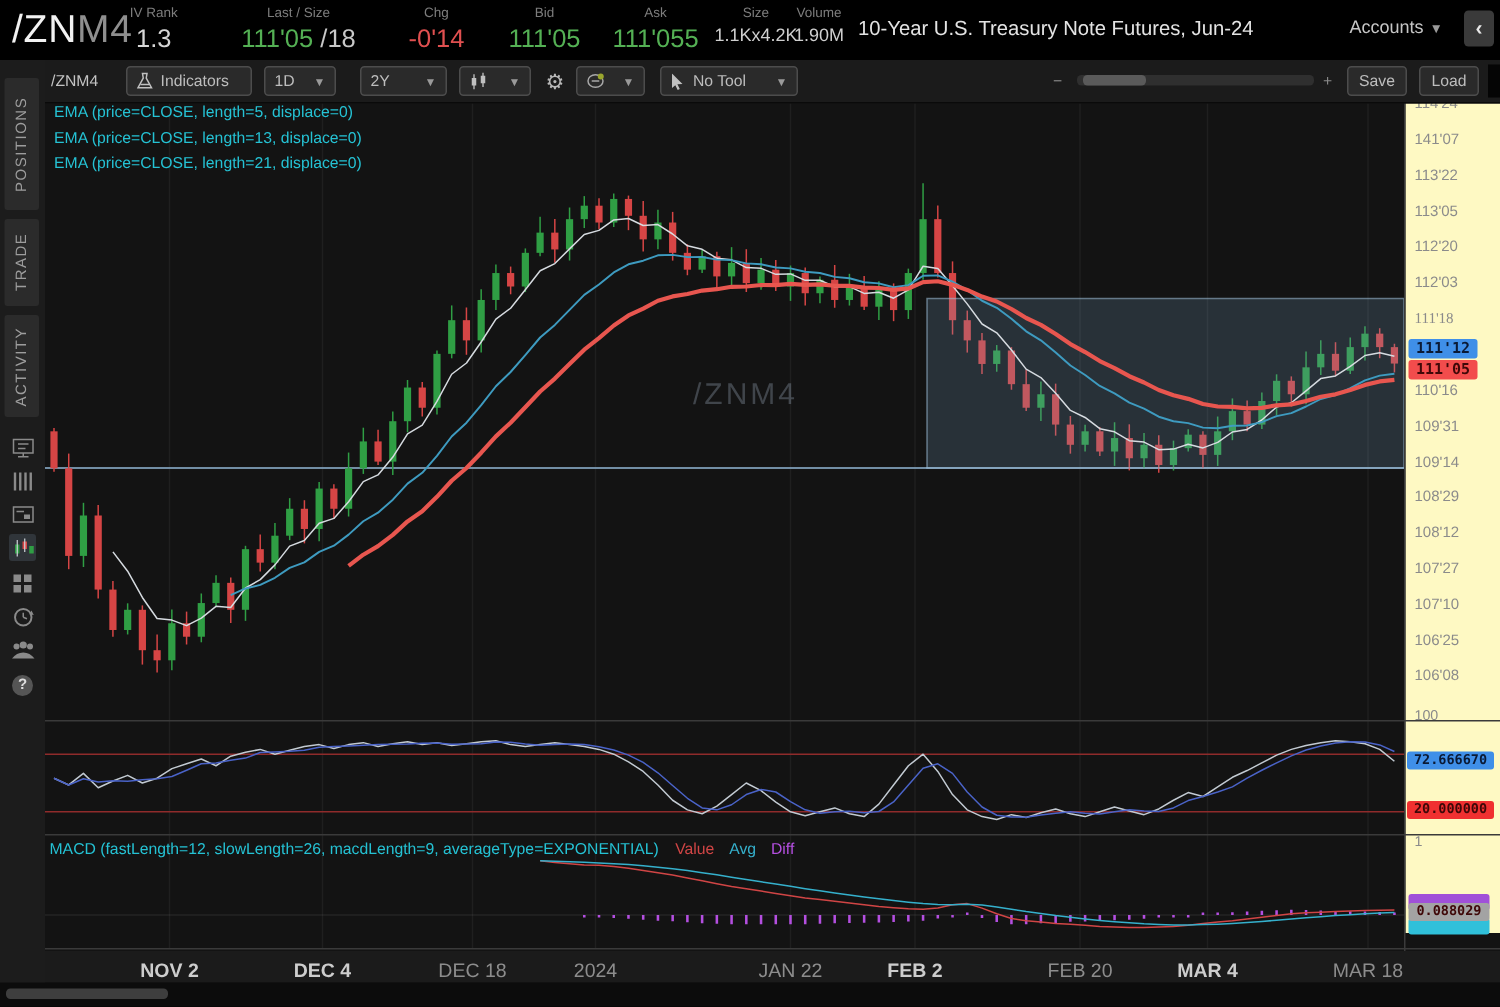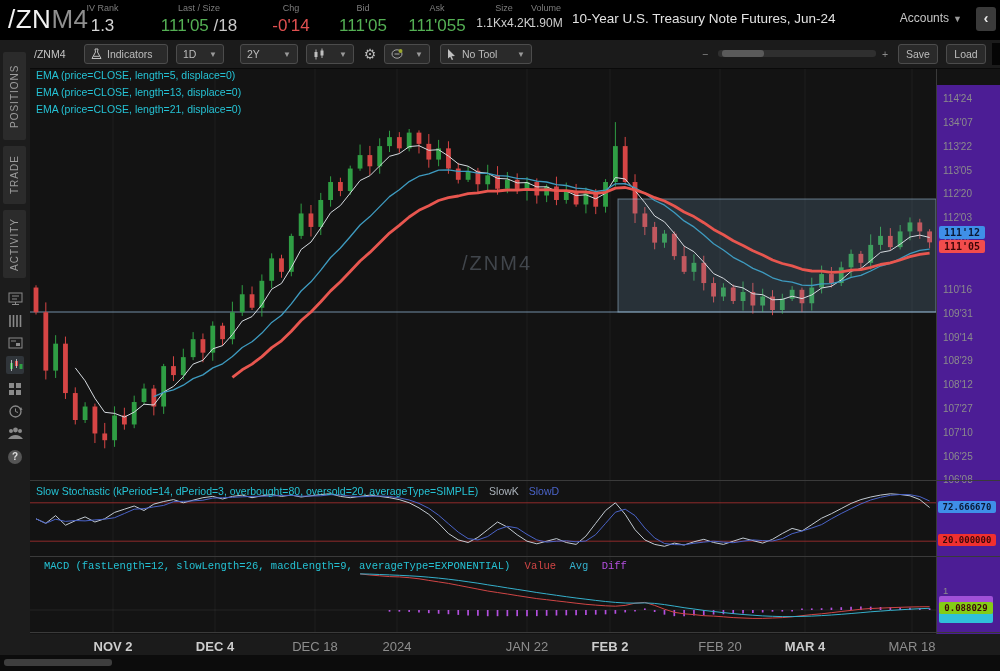--- a/index.html
+++ b/index.html
@@ -27,21 +27,21 @@
   .side-icon.active{background:#30353a;border-radius:2px;}
   
   #toolbar{position:absolute;top:40px;left:30px;width:970px;height:28px;background:#1b1b1b;z-index:5;
     border-bottom:1px solid #0a0a0a;}
   .tb{position:absolute;top:4px;height:20px;box-sizing:border-box;display:flex;align-items:center;
       font-size:10.5px;color:#bdbdbd;}
   .tb.btn{background:#2a2a2a;border:1px solid #4c4c4c;border-radius:3px;padding:0 6px;}
   .tb .caret{font-size:8px;color:#9a9a9a;margin-left:auto;padding-left:6px;}
   #symbol-input{left:4px;width:46px;color:#c4c4c4;}
   
-  #gutter{position:absolute;left:937px;top:85px;width:63px;height:566px;background:#4c1d95;z-index:2;}
+  #gutter{position:absolute;left:937px;top:56px;width:63px;height:566px;background:#fef9c3;z-index:2;}
   .vsep{position:absolute;left:936px;top:68px;width:1px;height:566px;background:#3a3a3a;z-index:3;}
   .hsep{position:absolute;left:30px;width:970px;height:1px;background:#3a3a3a;z-index:3;}
   .axis-lbl{position:absolute;left:6px;font-size:10px;color:#8b8b8b;white-space:nowrap;}
   #watermark{position:absolute;left:462px;top:252px;font-size:20px;letter-spacing:2px;color:#40454b;z-index:0;}
   .study-lbl{position:absolute;font-size:10.5px;color:#25c2d4;white-space:nowrap;z-index:4;}
   #chart-svg{position:absolute;left:0;top:0;z-index:1;pointer-events:none;}
   .bubble{position:absolute;border-radius:2px;font-family:"DejaVu Sans Mono",monospace;
     font-weight:bold;text-align:center;z-index:4;overflow:hidden;}
   #timeaxis{position:absolute;left:30px;top:634px;width:970px;height:21px;background:#1b1b1b;z-index:2;}
   .t-lbl{position:absolute;top:5px;font-size:13px;color:#8d8d8d;transform:translateX(-50%);white-space:nowrap;}
@@ -209,26 +209,21 @@
     <div class="tb btn" style="left:916px;width:40px;justify-content:center;">Load</div>
     <div class="tb" style="left:962px;width:8px;height:22px;top:3px;background:#050505;"></div>
   </div>
 
   <div id="watermark">/ZNM4</div>
 
   <div class="study-lbl" style="left:36px;top:69px;text-align:center;">EMA (price=CLOSE, length=5, displace=0)</div>
   <div class="study-lbl" style="left:36px;top:86px;">EMA (price=CLOSE, length=13, displace=0)</div>
   <div class="study-lbl" style="left:36px;top:103px;">EMA (price=CLOSE, length=21, displace=0)</div>
 
-  <div class="study-lbl" style="left:36px;top:485px;">
-    <span>Slow Stochastic (kPeriod=14, dPeriod=3, overbought=80, oversold=20, averageType=SIMPLE)</span>
-    <span style="color:#aab2ba;margin-left:8px;">SlowK</span>
-    <span style="color:#4a63c8;margin-left:7px;">SlowD</span>
-  </div>
-  <div class="study-lbl" style="left:44px;top:560px;font-family:Liberation Mono, monospace;">
+  <div class="study-lbl" style="left:33px;top:560px;">
     <span>MACD (fastLength=12, slowLength=26, macdLength=9, averageType=EXPONENTIAL)</span>
     <span style="color:#d04545;margin-left:8px;">Value</span>
     <span style="color:#35b0cc;margin-left:7px;">Avg</span>
     <span style="color:#b44fe0;margin-left:7px;">Diff</span>
   </div>
 
   <svg id="chart-svg" width="1000" height="671">
       <line x1="113" y1="68" x2="113" y2="632" stroke="rgba(255,255,255,0.05)"></line>
       <line x1="215" y1="68" x2="215" y2="632" stroke="rgba(255,255,255,0.05)"></line>
       <line x1="315" y1="68" x2="315" y2="632" stroke="rgba(255,255,255,0.05)"></line>
@@ -487,21 +482,21 @@
       <line x1="900.1600000000001" y1="610" x2="900.1600000000001" y2="607.5417346020971" stroke="#b44fe0" stroke-width="1.7"></line>
       <line x1="909.98" y1="610" x2="909.98" y2="607.7293876816776" stroke="#b44fe0" stroke-width="1.7"></line>
       <line x1="919.8000000000001" y1="610" x2="919.8000000000001" y2="608.0315101453422" stroke="#b44fe0" stroke-width="1.7"></line>
       <line x1="929.62" y1="610" x2="929.62" y2="608.3340081162737" stroke="#b44fe0" stroke-width="1.7"></line>
       <path d="M360.1 573.9L369.9 575.0L379.7 575.8L389.5 576.6L399.3 576.9L409.2 577.7L419.0 578.8L428.8 580.4L438.6 581.9L448.4 583.4L458.3 585.3L468.1 587.2L477.9 589.1L487.7 591.0L497.5 592.5L507.4 594.0L517.2 595.6L527.0 597.1L536.8 598.6L546.6 599.7L556.5 600.9L566.3 602.0L576.1 603.2L585.9 604.3L595.7 605.1L605.6 605.8L615.4 606.2L625.2 605.4L635.0 603.2L644.8 602.4L654.7 605.4L664.5 609.2L674.3 612.3L684.1 613.8L693.9 614.6L703.8 615.7L713.6 616.1L723.4 616.8L733.2 617.6L743.0 618.0L752.9 618.4L762.7 618.4L772.5 618.0L782.3 617.6L792.1 616.8L802.0 615.7L811.8 614.6L821.6 613.8L831.4 612.7L841.2 611.5L851.1 610.4L860.9 609.2L870.7 608.5L880.5 608.1L890.3 607.7L900.2 607.3L910.0 607.0L919.8 606.8L929.6 606.7" fill="none" stroke="#d04545" stroke-width="1" stroke-linejoin="round"></path>
       <path d="M360.1 573.9L369.9 574.1L379.7 574.5L389.5 574.9L399.3 575.3L409.2 575.8L419.0 576.4L428.8 577.2L438.6 578.1L448.4 579.2L458.3 580.4L468.1 581.8L477.9 583.2L487.7 584.8L497.5 586.3L507.4 587.9L517.2 589.4L527.0 590.9L536.8 592.5L546.6 593.9L556.5 595.3L566.3 596.7L576.1 598.0L585.9 599.2L595.7 600.4L605.6 601.5L615.4 602.4L625.2 603.0L635.0 603.1L644.8 602.9L654.7 603.4L664.5 604.6L674.3 606.1L684.1 607.7L693.9 609.0L703.8 610.4L713.6 611.5L723.4 612.6L733.2 613.6L743.0 614.5L752.9 615.2L762.7 615.9L772.5 616.3L782.3 616.6L792.1 616.6L802.0 616.4L811.8 616.1L821.6 615.6L831.4 615.0L841.2 614.3L851.1 613.5L860.9 612.7L870.7 611.8L880.5 611.1L890.3 610.4L900.2 609.8L910.0 609.2L919.8 608.7L929.6 608.3" fill="none" stroke="#35b0cc" stroke-width="1" stroke-linejoin="round"></path>
     </svg>
 
   <div id="gutter">
       <div class="axis-lbl" style="top: 8px;">114'24</div>
-      <div class="axis-lbl" style="top: 32px;">134'07</div>
+      <div class="axis-lbl" style="top: 32px;">141'07</div>
       <div class="axis-lbl" style="top: 56px;">113'22</div>
       <div class="axis-lbl" style="top: 80px;">113'05</div>
       <div class="axis-lbl" style="top: 103px;">112'20</div>
       <div class="axis-lbl" style="top: 127px;">112'03</div>
       <div class="axis-lbl" style="top: 151px; font-family: Liberation Serif, serif;">111'18</div>
       <div class="axis-lbl" style="top: 199px;">110'16</div>
       <div class="axis-lbl" style="top: 223px;">109'31</div>
       <div class="axis-lbl" style="top: 247px;">109'14</div>
       <div class="axis-lbl" style="top: 270px;">108'29</div>
       <div class="axis-lbl" style="top: 294px;">108'12</div>
@@ -517,21 +512,21 @@
   <div class="hsep" style="top:480px;"></div>
   <div class="hsep" style="top:556px;"></div>
   <div class="hsep" style="top:632px;"></div>
 
   <div class="bubble" style="left:939px;top:226px;width:46px;height:13px;font-size:10px;line-height:13px;background:#3f8fe8;color:#0a1a35;">111'12</div>
   <div class="bubble" style="left:939px;top:240px;width:46px;height:13px;font-size:10px;line-height:13px;background:#f24c4c;color:#3f0808;">111'05</div>
   <div class="bubble" style="left:938px;top:501px;width:58px;height:12px;font-size:9px;line-height:12px;background:#3f8fe8;color:#0a1a35;">72.666670</div>
   <div class="bubble" style="left:938px;top:534px;width:58px;height:12px;font-size:9px;line-height:12px;background:#f03030;color:#3f0808;">20.000000</div>
   <div class="bubble" style="left:939px;top:596px;width:54px;height:11px;background:#a050d8;z-index:3;"></div>
   <div class="bubble" style="left:939px;top:612px;width:54px;height:11px;background:#30c0da;z-index:3;"></div>
-  <div class="bubble" style="left:939px;top:602px;width:54px;height:12px;font-size:9px;line-height:12px;background:#84cc16;color:#3f0808;z-index:4;">0.088029</div>
+  <div class="bubble" style="left:939px;top:602px;width:54px;height:12px;font-size:9px;line-height:12px;background:#a3a3a3;color:#3f0808;z-index:4;">0.088029</div>
 
   <div id="timeaxis">
       <div class="t-lbl bold" style="left: 83px;">NOV 2</div>
       <div class="t-lbl bold" style="left: 185px;">DEC 4</div>
       <div class="t-lbl" style="left: 285px;">DEC 18</div>
       <div class="t-lbl" style="left: 367px;">2024</div>
       <div class="t-lbl" style="left: 497px;">JAN 22</div>
       <div class="t-lbl bold" style="left: 580px;">FEB 2</div>
       <div class="t-lbl" style="left: 690px;">FEB 20</div>
       <div class="t-lbl bold" style="left: 775px;">MAR 4</div>

